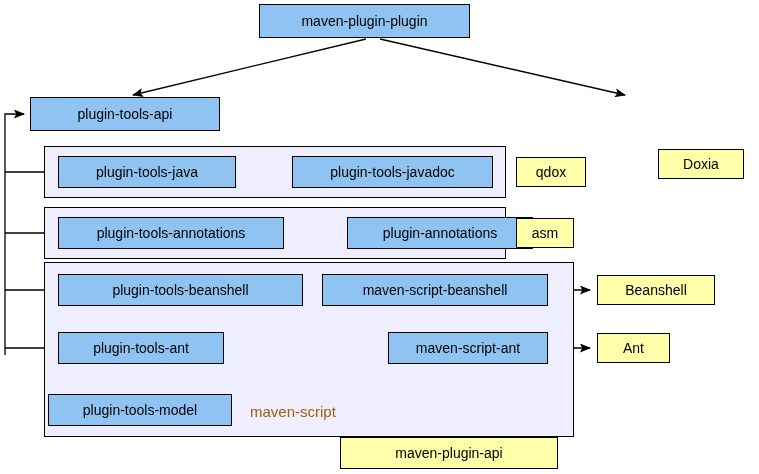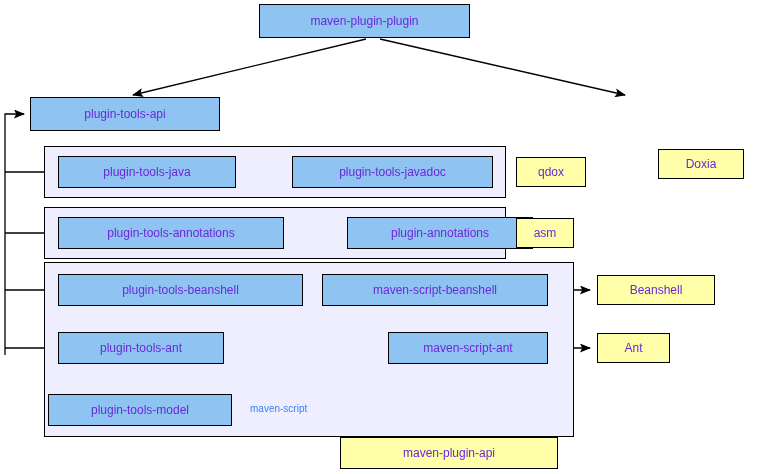--- a/index.html
+++ b/index.html
@@ -5,28 +5,28 @@
   html,body{margin:0;padding:0;background:#ffffff;}
   body{width:759px;height:474px;overflow:hidden;
        font-family:"Liberation Sans","DejaVu Sans",sans-serif;}
   #stage{position:relative;width:759px;height:474px;}
 
   svg#edges{position:absolute;left:0;top:0;width:759px;height:474px;
             pointer-events:none;}
 
   .node{position:absolute;box-sizing:border-box;
         display:flex;align-items:center;justify-content:center;
-        font-size:12px;line-height:1;color:#6d28d9;
+        font-size:14px;line-height:1;color:#000000;
         white-space:nowrap;}
   .blue{background:#8fc4f2;border:1.4px solid #000000;}
   .yellow{background:#ffffaa;border:1.4px solid #000000;}
 
   .group{position:absolute;box-sizing:border-box;
          background:#eeeeff;border:1.4px solid #000000;}
-  .grouplabel{position:absolute;font-size:10px;color:#3b82f6;
+  .grouplabel{position:absolute;font-size:15px;color:#a16207;
               white-space:nowrap;}
 </style>
 </head>
 <body>
 
 <div id="stage">
 
   <svg id="edges" viewBox="0 0 759 474">
     <defs>
       <marker id="ah" markerWidth="11" markerHeight="9" refX="10" refY="4.5" orient="auto" markerUnits="userSpaceOnUse">

